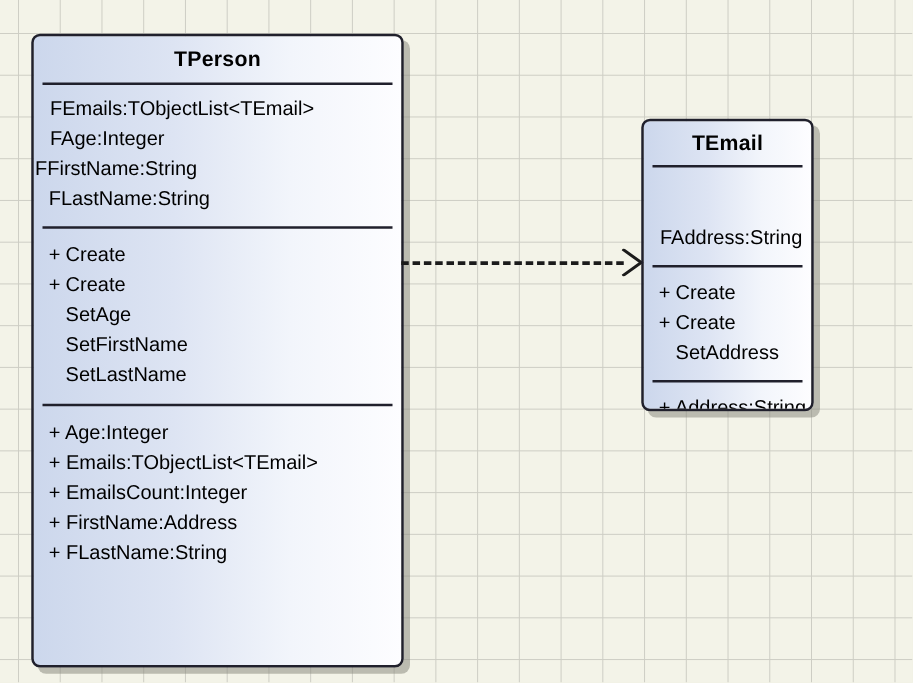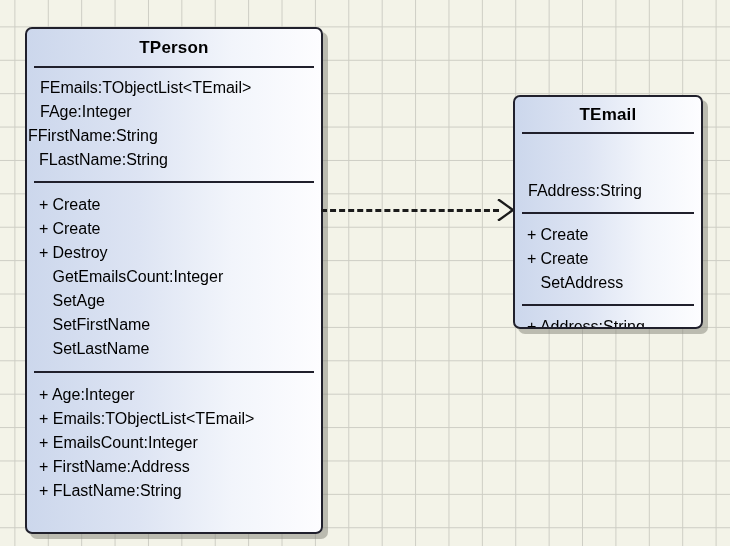--- a/index.html
+++ b/index.html
@@ -89,22 +89,20 @@
       <div class="row" style="padding-left:13px;">FAge:Integer</div>
       <div class="row" style="padding-left:1px;">FFirstName:String</div>
       <div class="row" style="">FLastName:String</div>
     </div>
 
     <div class="sep"></div>
 
     <div class="compartment" style="padding:10px 0 10px 0;">
       <div class="row"><span class="vis">+</span> <span>Create</span></div>
       <div class="row"><span class="vis">+</span> <span>Create</span></div>
-      <div class="row"><span class="vis">+</span> <span>Destroy</span></div>
-      <div class="row"><span class="vis"></span> <span>GetEmailsCount:Integer</span></div>
       <div class="row"><span class="vis"></span> <span>SetAge</span></div>
       <div class="row"><span class="vis"></span> <span>SetFirstName</span></div>
       <div class="row"><span class="vis"></span> <span>SetLastName</span></div>
     </div>
 
     <div class="sep"></div>
 
     <div class="compartment" style="padding:10px 17px 8px 0;">
       <div class="row"><span>+</span> <span>Age:Integer</span></div>
       <div class="row"><span>+</span> <span>Emails:TObjectList&lt;TEmail&gt;</span></div>
@@ -114,21 +112,21 @@
     </div>
   </div>
 
   <div class="dep-line" style="left:321px; top:209px; width:178px;"></div>
   <div class="dep-head" style="left:497px; top:199px;">
     <svg width="18" height="22" viewBox="0 0 18 22">
       <polyline points="2,1 16,11 2,21" fill="none" stroke="#1b1b1b" stroke-width="2.4" stroke-linecap="square"></polyline>
     </svg>
   </div>
 
-  <div class="uml-class" id="temail-box" style="left:513px; top:95px; width:190px; height:234px;">
+  <div class="uml-class" id="temail-box" style="left:513px; top:95px; width:138px; height:234px;">
 
     <div class="compartment" style="padding:8px 0 7px 0;">
       <div class="uml-title">TEmail</div>
     </div>
 
     <div class="sep"></div>
 
     <div class="compartment" style="padding:9px 0 9px 0;">
       <div class="row" style="padding-left:13px;margin-top:36px;">FAddress:String</div>
     </div>

